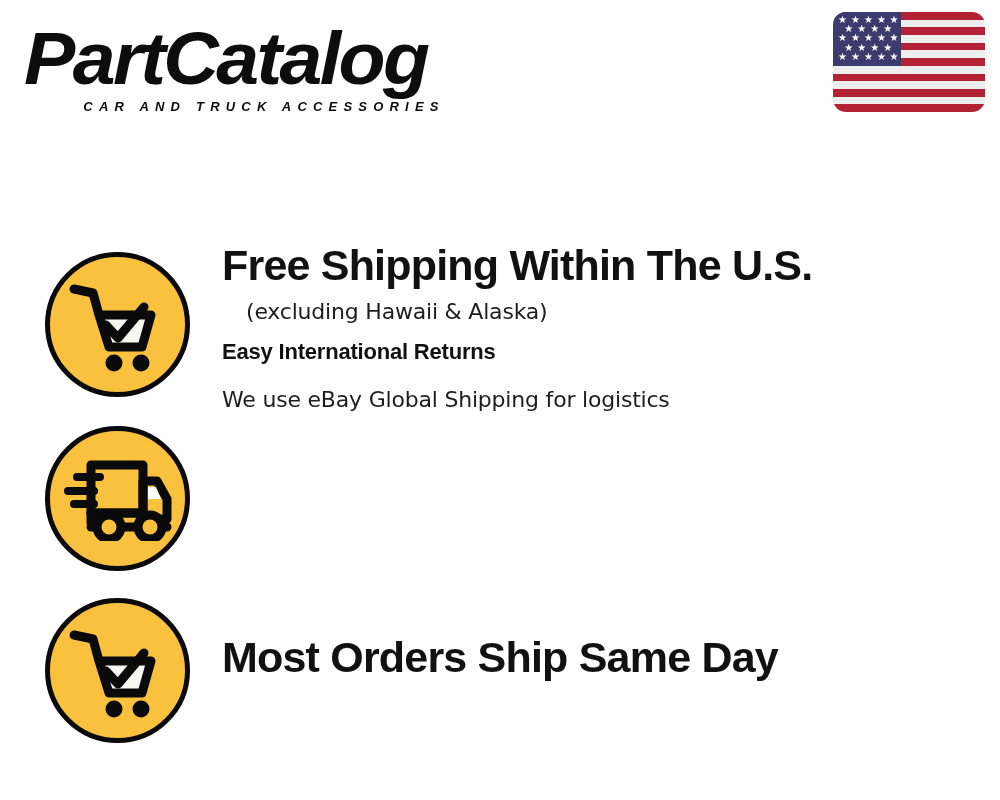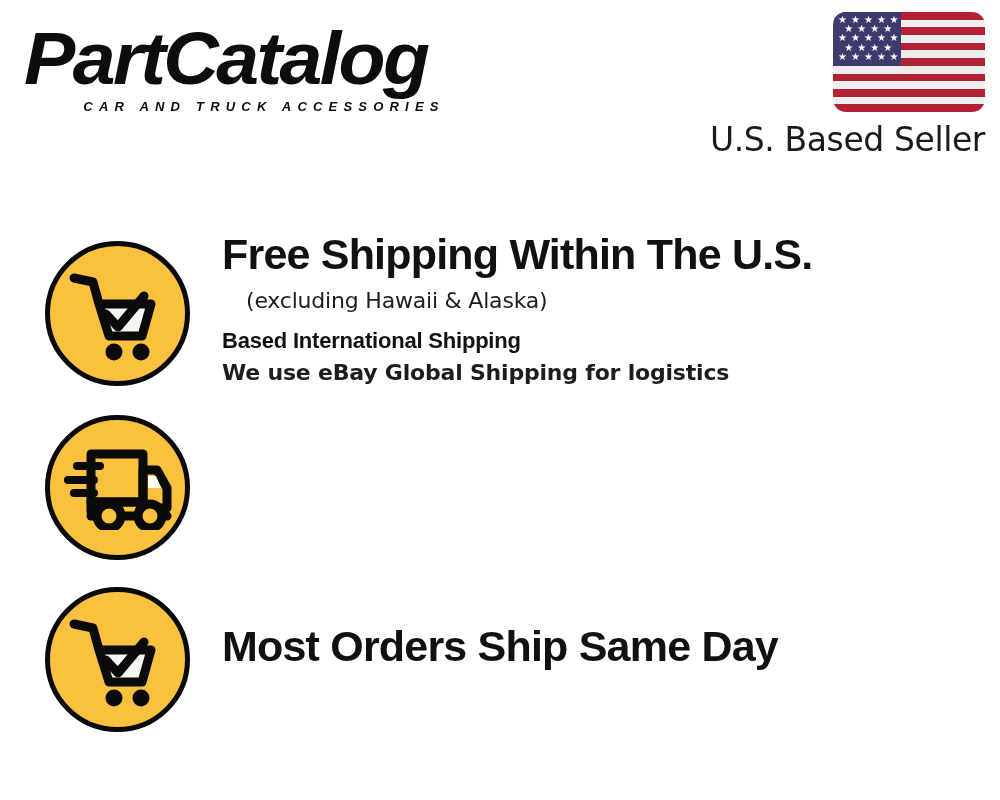--- a/index.html
+++ b/index.html
@@ -122,21 +122,21 @@
     line-height: 36px;
     letter-spacing: -0.4px;
     color: #1a1a1a;
     white-space: nowrap;
   }
 
   
   .features {
     position: absolute;
     left: 0;
-    top: 225px;
+    top: 236px;
     width: 1000px;
   }
   .feature-row {
     position: relative;
     display: flex;
     align-items: flex-start;
   }
   .feature-row.row-1 { height: 172px; }
   .feature-row.row-2 { height: 172px; }
   .feature-row.row-3 { height: 172px; }
@@ -196,26 +196,26 @@
     font-weight: 700;
     font-size: 22px;
     line-height: 30px;
     letter-spacing: -0.2px;
     color: #111111;
     margin-top: 10px;
     white-space: nowrap;
   }
   .feature-sub-plain {
     font-family: "DejaVu Sans", sans-serif;
-    font-weight: 700;
+    font-weight: 400;
     font-size: 22px;
     line-height: 30px;
     letter-spacing: -0.2px;
     color: #1d1d1d;
-    margin-top: 2px;
+    margin-top: 18px;
     white-space: nowrap;
   }
 </style>
 </head>
 <body>
 
 <div class="brand-logo">
   <div class="brand-wordmark">PartCatalog</div>
 </div>
 <div class="brand-tagline-row">
@@ -265,21 +265,20 @@
         <span class="star" style="left:80%;top:66%">★</span>
 
         <span class="star" style="left:14%;top:84%">★</span>
         <span class="star" style="left:33%;top:84%">★</span>
         <span class="star" style="left:52%;top:84%">★</span>
         <span class="star" style="left:71%;top:84%">★</span>
         <span class="star" style="left:89%;top:84%">★</span>
       </span>
     </span>
   </span>
-  <span class="seller-label">U.S. Based Seller</span>
 </div>
 
 <div class="features">
 
   <div class="feature-row row-1">
     <div class="badge-circle">
       <svg width="104" height="96" viewBox="0 0 104 96" aria-hidden="true">
 
         <path d="M33 38 L85 38 L76 70 L43 70 Z" fill="#f7f7f2"></path>
 
@@ -287,21 +286,21 @@
 
         <path d="M40 48 L52 61 L78 30" fill="none" stroke="#0a0a0a" stroke-width="9" stroke-linecap="round" stroke-linejoin="round"></path>
 
         <circle cx="48" cy="86" r="8.5" fill="#0a0a0a"></circle>
         <circle cx="75" cy="86" r="8.5" fill="#0a0a0a"></circle>
       </svg>
     </div>
     <div class="feature-text">
       <div class="feature-headline">Free Shipping Within The U.S.</div>
       <div class="feature-sub">(excluding Hawaii &amp; Alaska)</div>
-      <div class="feature-sub-strong">Based International Shipping</div>
+      <div class="feature-sub-strong">Easy International Returns</div>
       <div class="feature-sub-plain">We use eBay Global Shipping for logistics</div>
     </div>
   </div>
 
   <div class="feature-row row-2">
     <div class="badge-circle">
       <svg width="108" height="84" viewBox="0 0 108 84" aria-hidden="true">
 
         <path d="M4 34 H30" stroke="#0a0a0a" stroke-width="8" stroke-linecap="round"></path>
         <path d="M13 20 H36" stroke="#0a0a0a" stroke-width="8" stroke-linecap="round"></path>

